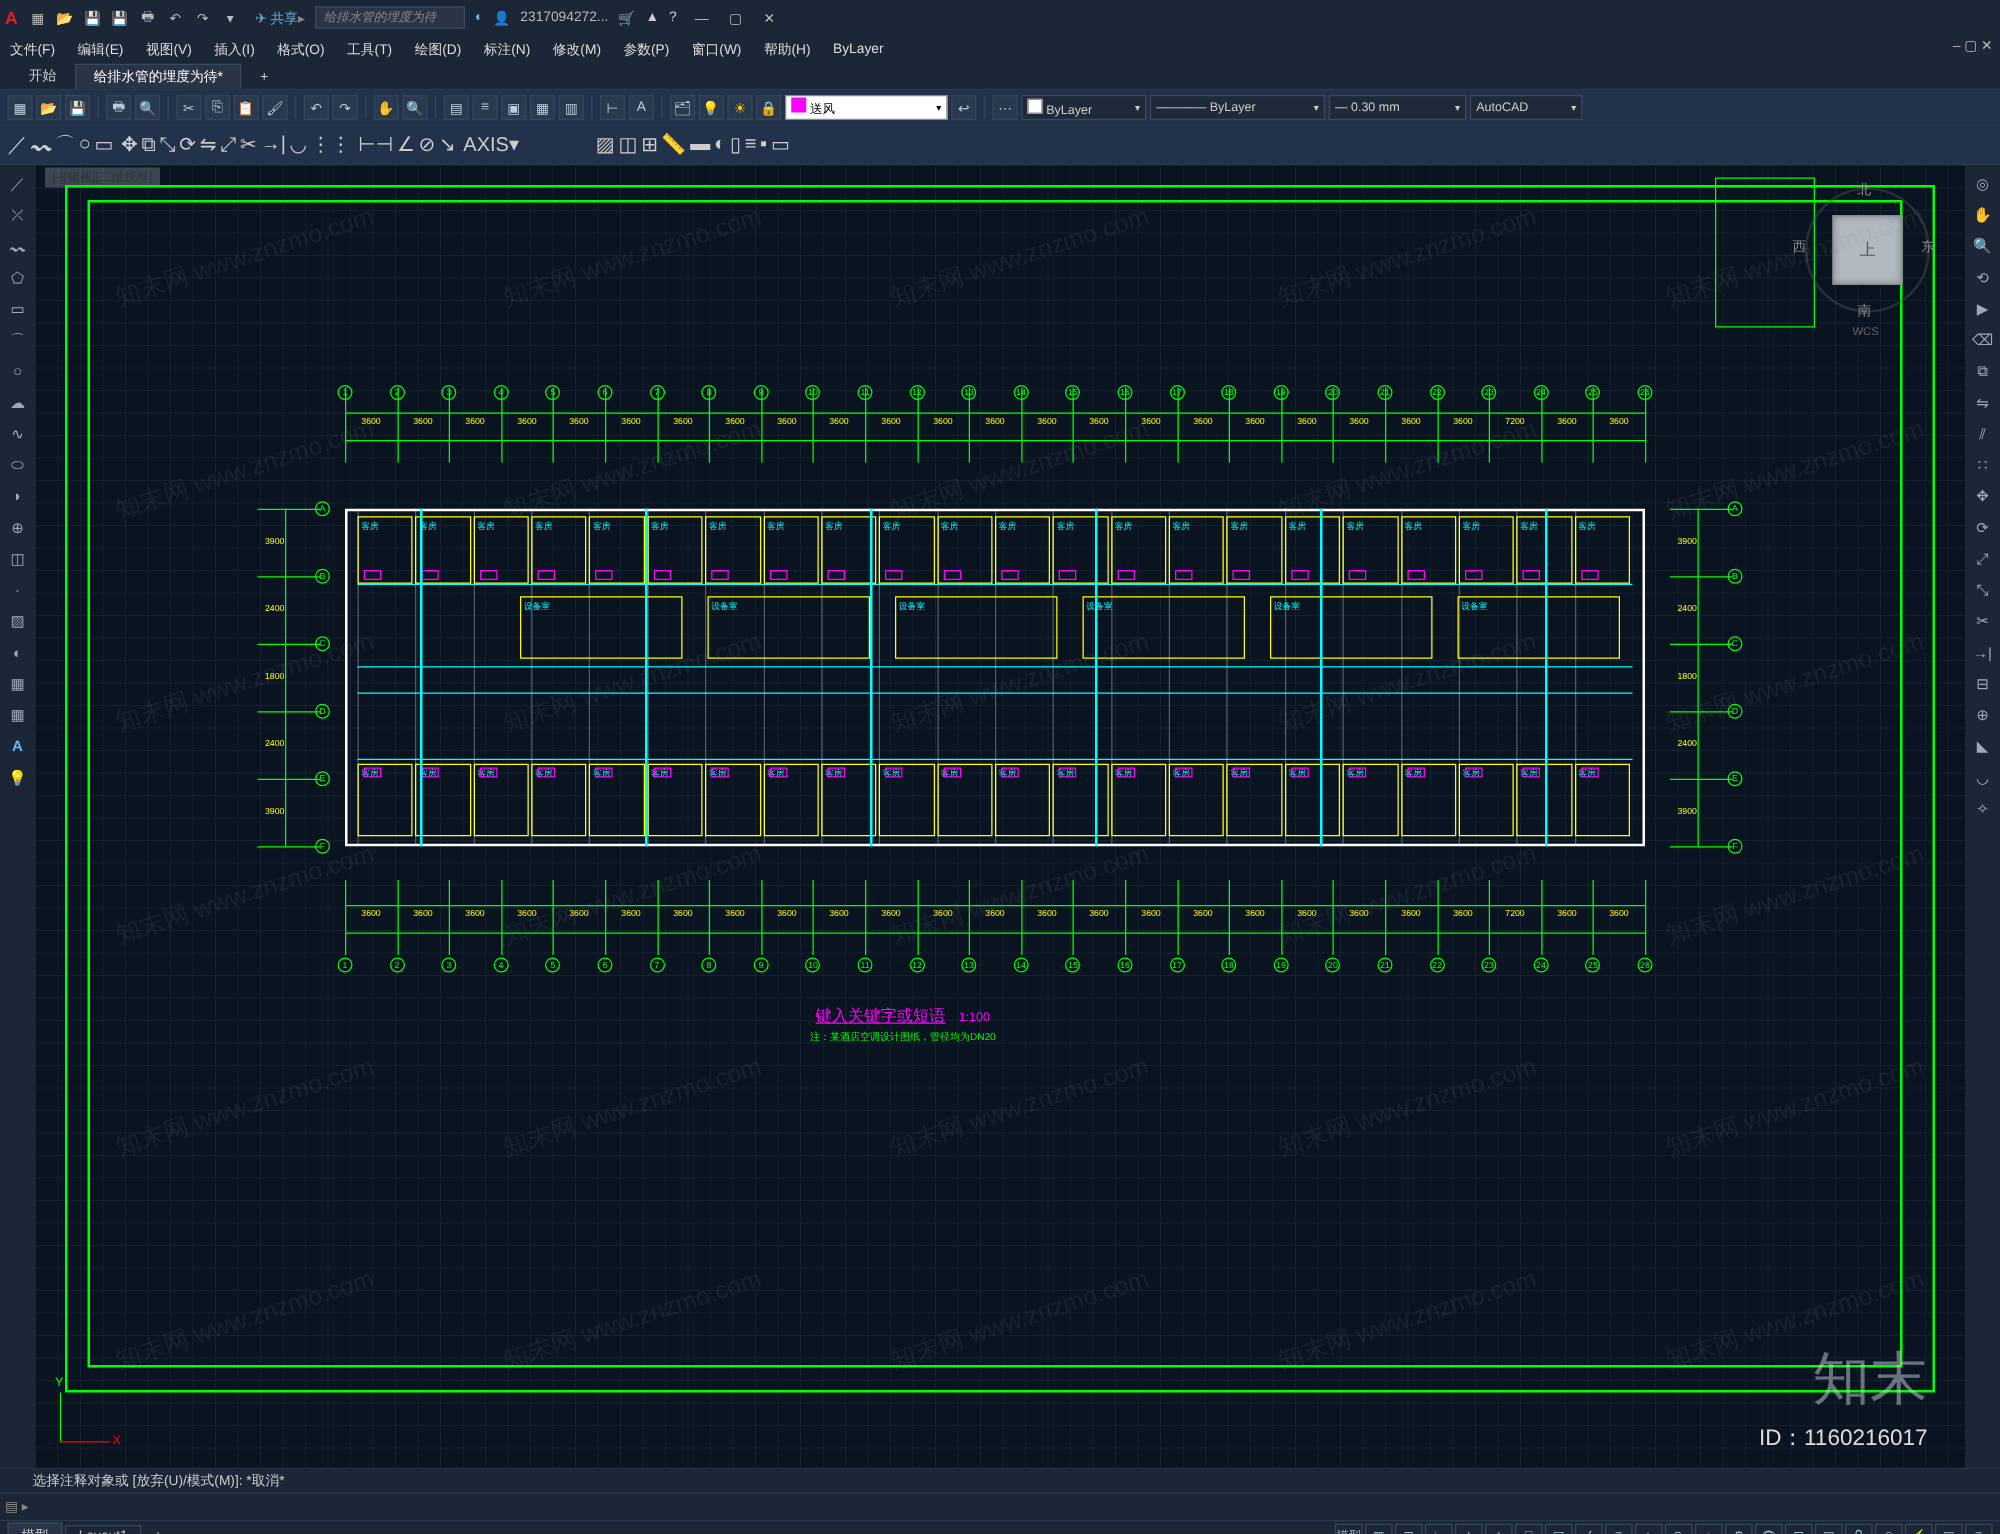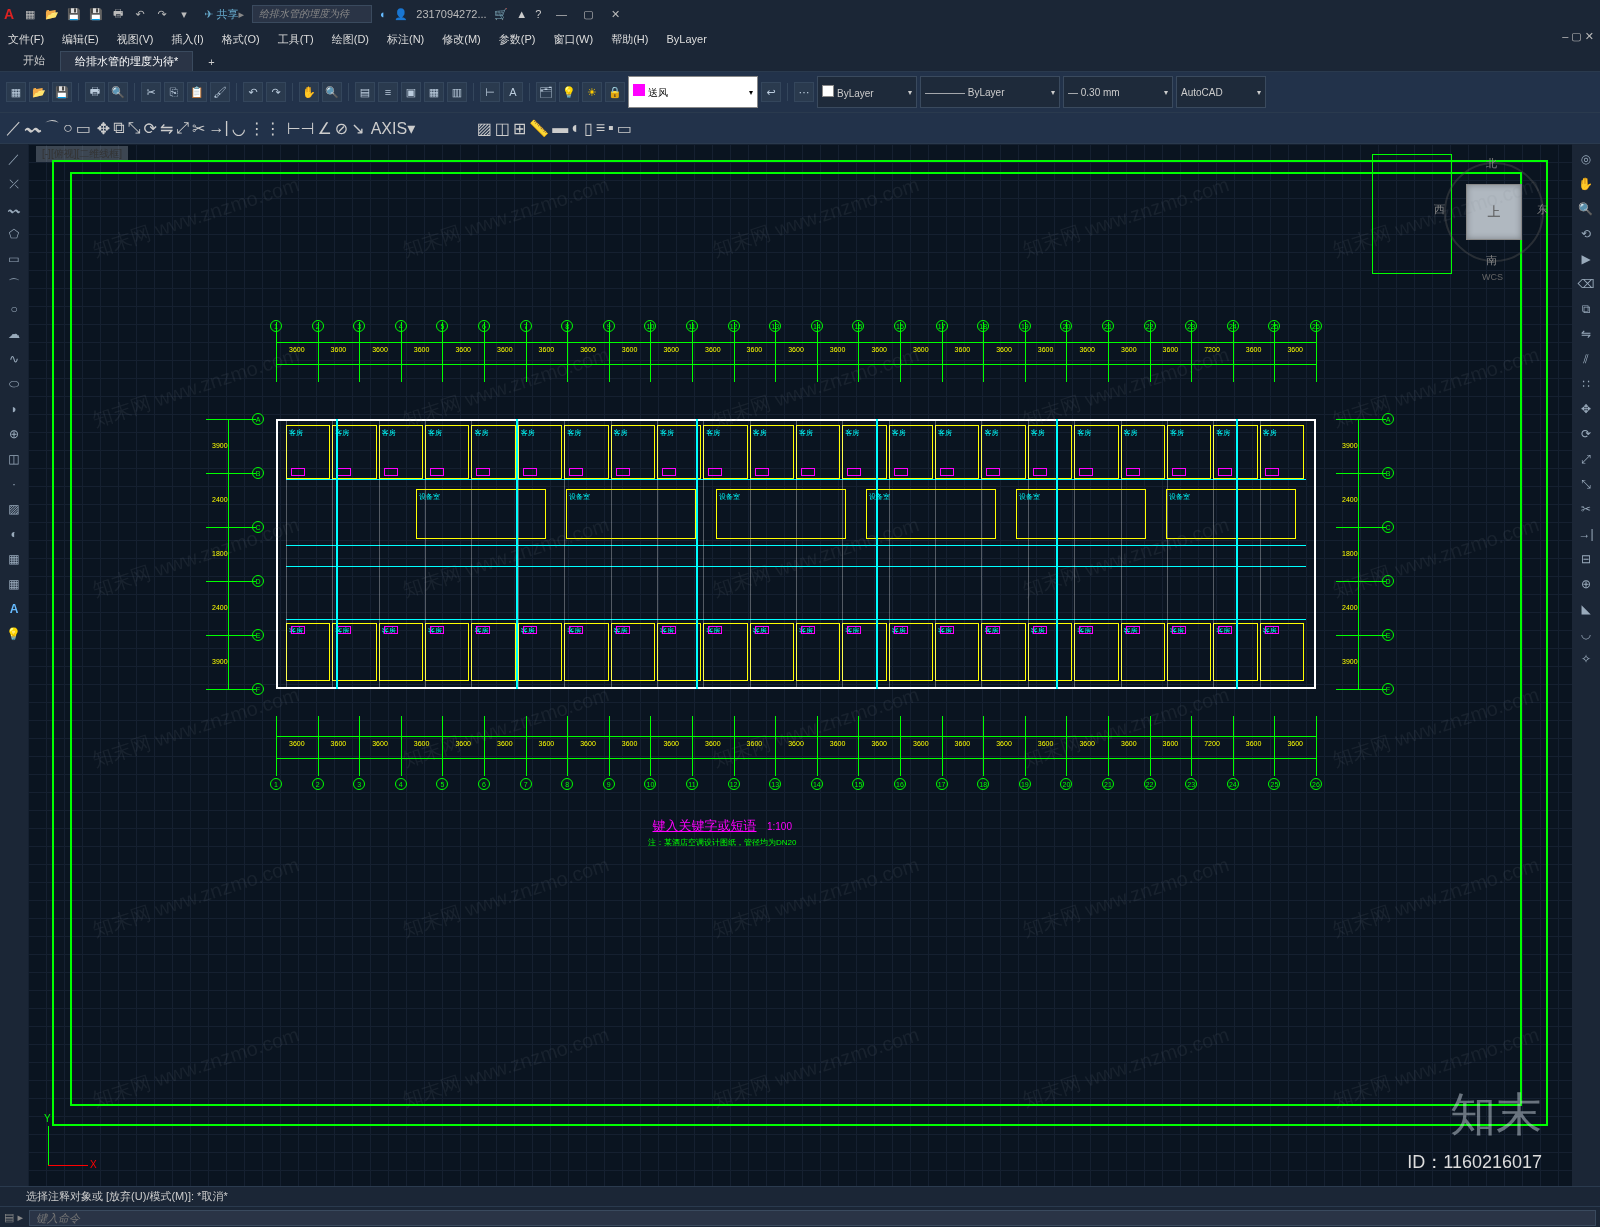--- a/index.html
+++ b/index.html
@@ -16,21 +16,21 @@
 .winbtns span { display: inline-block; width: 24px; text-align: center; color: #bbb; cursor: pointer; }
 .menubar { height: 22px; background: #1b2636; display: flex; align-items: center; padding: 0 8px; gap: 18px; font-size: 11px; color: #ddd; }
 .menubar span { cursor: pointer; }
 .restore-icon { position: absolute; right: 6px; top: 30px; color: #bbb; font-size: 11px; }
 .tabs { height: 22px; background: #1b2636; display: flex; align-items: flex-end; padding-left: 8px; border-bottom: 1px solid #2a3a4e; }
 .tabs .tab { padding: 2px 14px; font-size: 11px; color: #ccc; border: 1px solid transparent; cursor: pointer; }
 .tabs .tab.active { background: #2a3446; border: 1px solid #3a4a5e; border-bottom: none; color: #fff; }
 .ribbon { background: #22324a; padding: 4px 6px; display: flex; flex-wrap: wrap; gap: 3px; align-items: center; border-bottom: 1px solid #2a3a4e; }
 .ribbon .iconbtn { width: 20px; height: 20px; display: inline-flex; align-items: center; justify-content: center; background: #2a3a4e; border: 1px solid #34465c; color: #bcd; font-size: 11px; cursor: pointer; }
 .ribbon .sep { width: 1px; height: 18px; background: #34465c; margin: 0 3px; }
-.ribbon .dropdown { height: 32px; background: #fff; color: #000; font-size: 10px; padding: 0 4px; border: 1px solid #888; display: inline-flex; align-items: center; min-width: 70px; justify-content: space-between; cursor: pointer; }
+.ribbon .dropdown { height: 20px; background: #fff; color: #000; font-size: 10px; padding: 0 4px; border: 1px solid #888; display: inline-flex; align-items: center; min-width: 70px; justify-content: space-between; cursor: pointer; }
 .ribbon .dropdown.dark { background: #1e2a3a; color: #ccc; border-color: #3a4a5e; }
 .ribbon .dropdown .arrow { font-size: 8px; margin-left: 4px; }
 .ribbon .swatch { width: 12px; height: 12px; display: inline-block; margin-right: 3px; }
 .ribbon .lightbulb { color: #ffcc00; }
 .ribbon2 { background: #22324a; padding: 3px 6px; display: flex; gap: 3px; align-items: center; border-bottom: 1px solid #2a3a4e; }
 .workspace { position: relative; height: 1042px; background: #101820; display: flex; }
 .lefttools { width: 28px; background: #1b2636; display: flex; flex-direction: column; gap: 3px; padding: 4px 3px; }
 .lefttools span { width: 22px; height: 22px; display: flex; align-items: center; justify-content: center; color: #9ab; font-size: 12px; cursor: pointer; border: 1px solid transparent; }
 .righttools { width: 28px; background: #1b2636; display: flex; flex-direction: column; gap: 3px; padding: 4px 3px; }
 .righttools span { width: 22px; height: 22px; display: flex; align-items: center; justify-content: center; color: #9ab; font-size: 12px; cursor: pointer; }
@@ -787,21 +787,20 @@
     <span>⊕</span>
     <span>◣</span>
     <span>◡</span>
     <span>✧</span>
   </div>
 </div>
 
 <div class="cmdhist">选择注释对象或  [放弃(U)/模式(M)]:  *取消*</div>
 <div class="cmdline">
   <span class="handle">▤ ▸</span>
-  <input placeholder="键入命令" style="">
 </div>
 
 <div class="statusbar">
   <span class="ltab active">模型</span>
   <span class="ltab">Layout1</span>
   <span class="plus">+</span>
   <span class="spacer"></span>
   <span class="sbtn">模型</span>
   <span class="sbtn">▦</span>
   <span class="sbtn">⊞</span>

